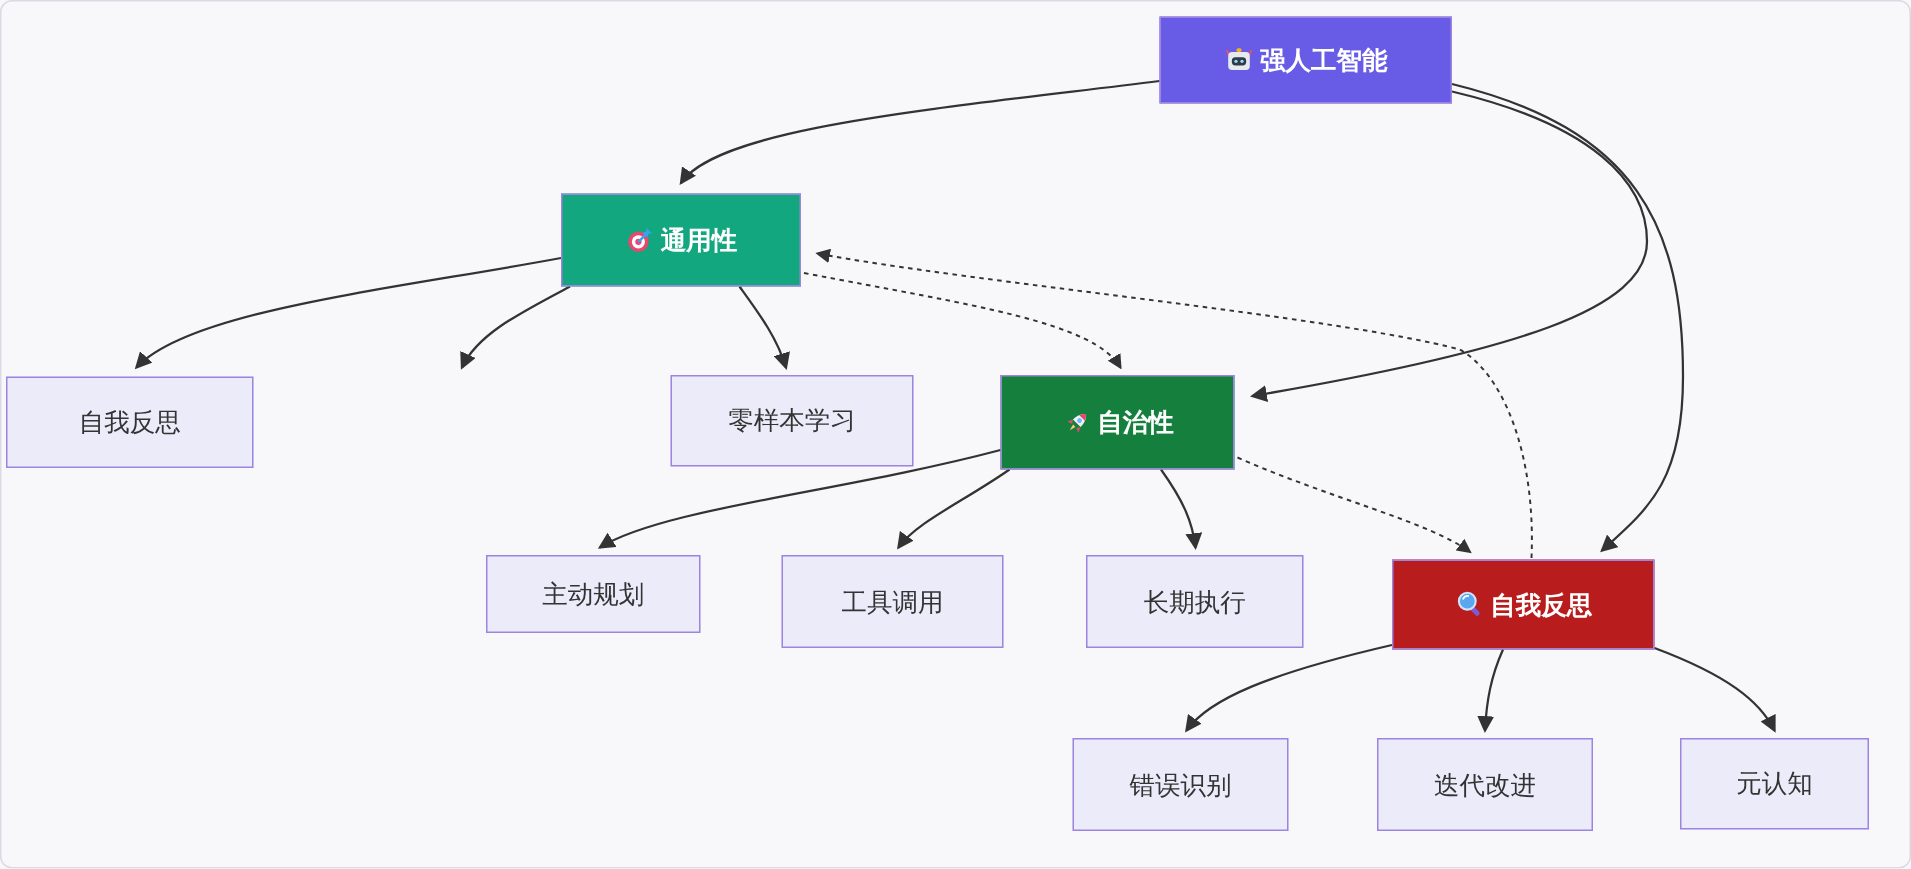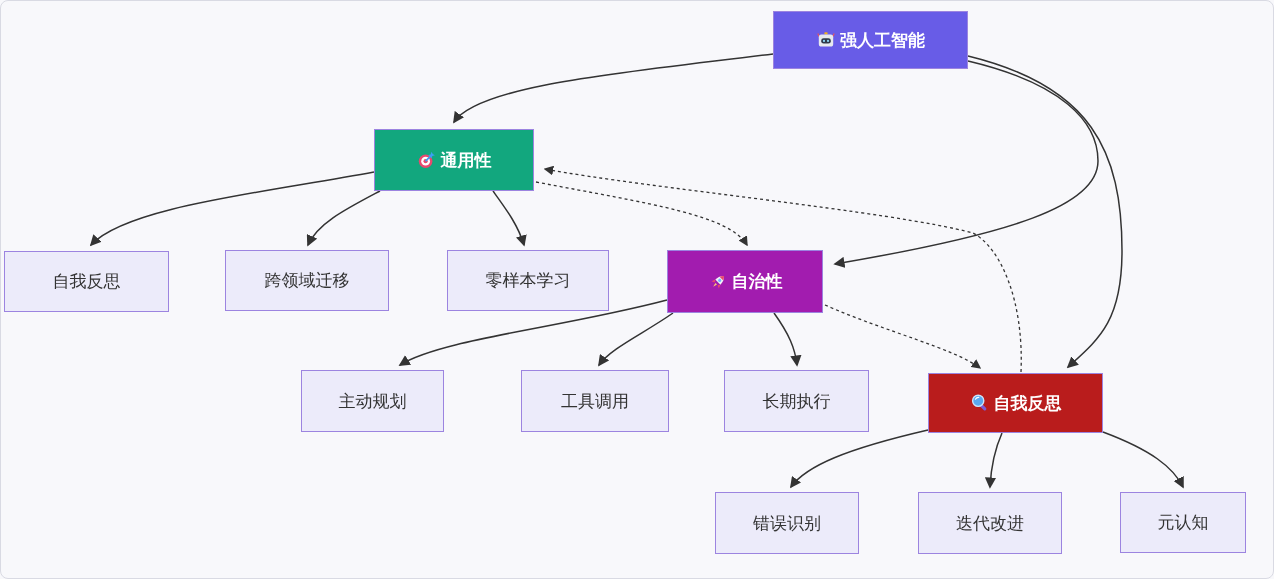--- a/index.html
+++ b/index.html
@@ -11,21 +11,21 @@
   .node{
     position:absolute;display:flex;align-items:center;justify-content:center;gap:4px;
     box-sizing:border-box;border:1.5px solid #9c84e0;
   }
   .node .label{white-space:nowrap;}
   .node.main .label{color:#ffffff;font-weight:bold;font-size:17px;}
   .node.child{background:#ecebfa;}
   .node.child .label{color:#333333;font-size:17px;}
   .node.root-col{background:#685ce7;}
   .node.green-col{background:#12a77e;justify-content:center;}
-  .node.orange-col{background:#a21caf;}
+  .node.orange-col{background:#15803d;}
   .node.red-col{background:#b91c1c;}
   .icon{display:inline-flex;width:20px;height:20px;align-items:center;justify-content:center;}
   .icon svg{width:20px;height:20px;}
 </style>
 </head>
 <body>
 
 <div class="canvas">
 
   <svg class="edges" viewBox="0 0 1274 579">
@@ -108,27 +108,24 @@
         <circle cx="8.2" cy="7.8" r="5.6" fill="none" stroke="#cde4fb" stroke-width="1.4"></circle>
         <path d="M5.4 6.2 a3.6 3.6 0 0 1 3.4 -1.9" stroke="#ffffff" stroke-width="1.2" fill="none" stroke-linecap="round"></path>
       </svg>
     </span>
     <span class="label">自我反思</span>
   </div>
 
   <div class="node child" style="left:3px;top:250px;width:165px;height:61px;">
     <span class="label">自我反思</span>
   </div>
-  <div class="node child" style="left:224px;top:249px;width:164px;height:61px;">
-    <span class="label">跨领域迁移</span>
-  </div>
   <div class="node child" style="left:446px;top:249px;width:162px;height:61px;">
     <span class="label">零样本学习</span>
   </div>
-  <div class="node child" style="left:300px;top:369px;width:143px;height:62px;">
+  <div class="node child" style="left:323px;top:369px;width:143px;height:52px;">
     <span class="label">主动规划</span>
   </div>
   <div class="node child" style="left:520px;top:369px;width:148px;height:62px;">
     <span class="label">工具调用</span>
   </div>
   <div class="node child" style="left:723px;top:369px;width:145px;height:62px;">
     <span class="label">长期执行</span>
   </div>
   <div class="node child" style="left:714px;top:491px;width:144px;height:62px;">
     <span class="label">错误识别</span>

